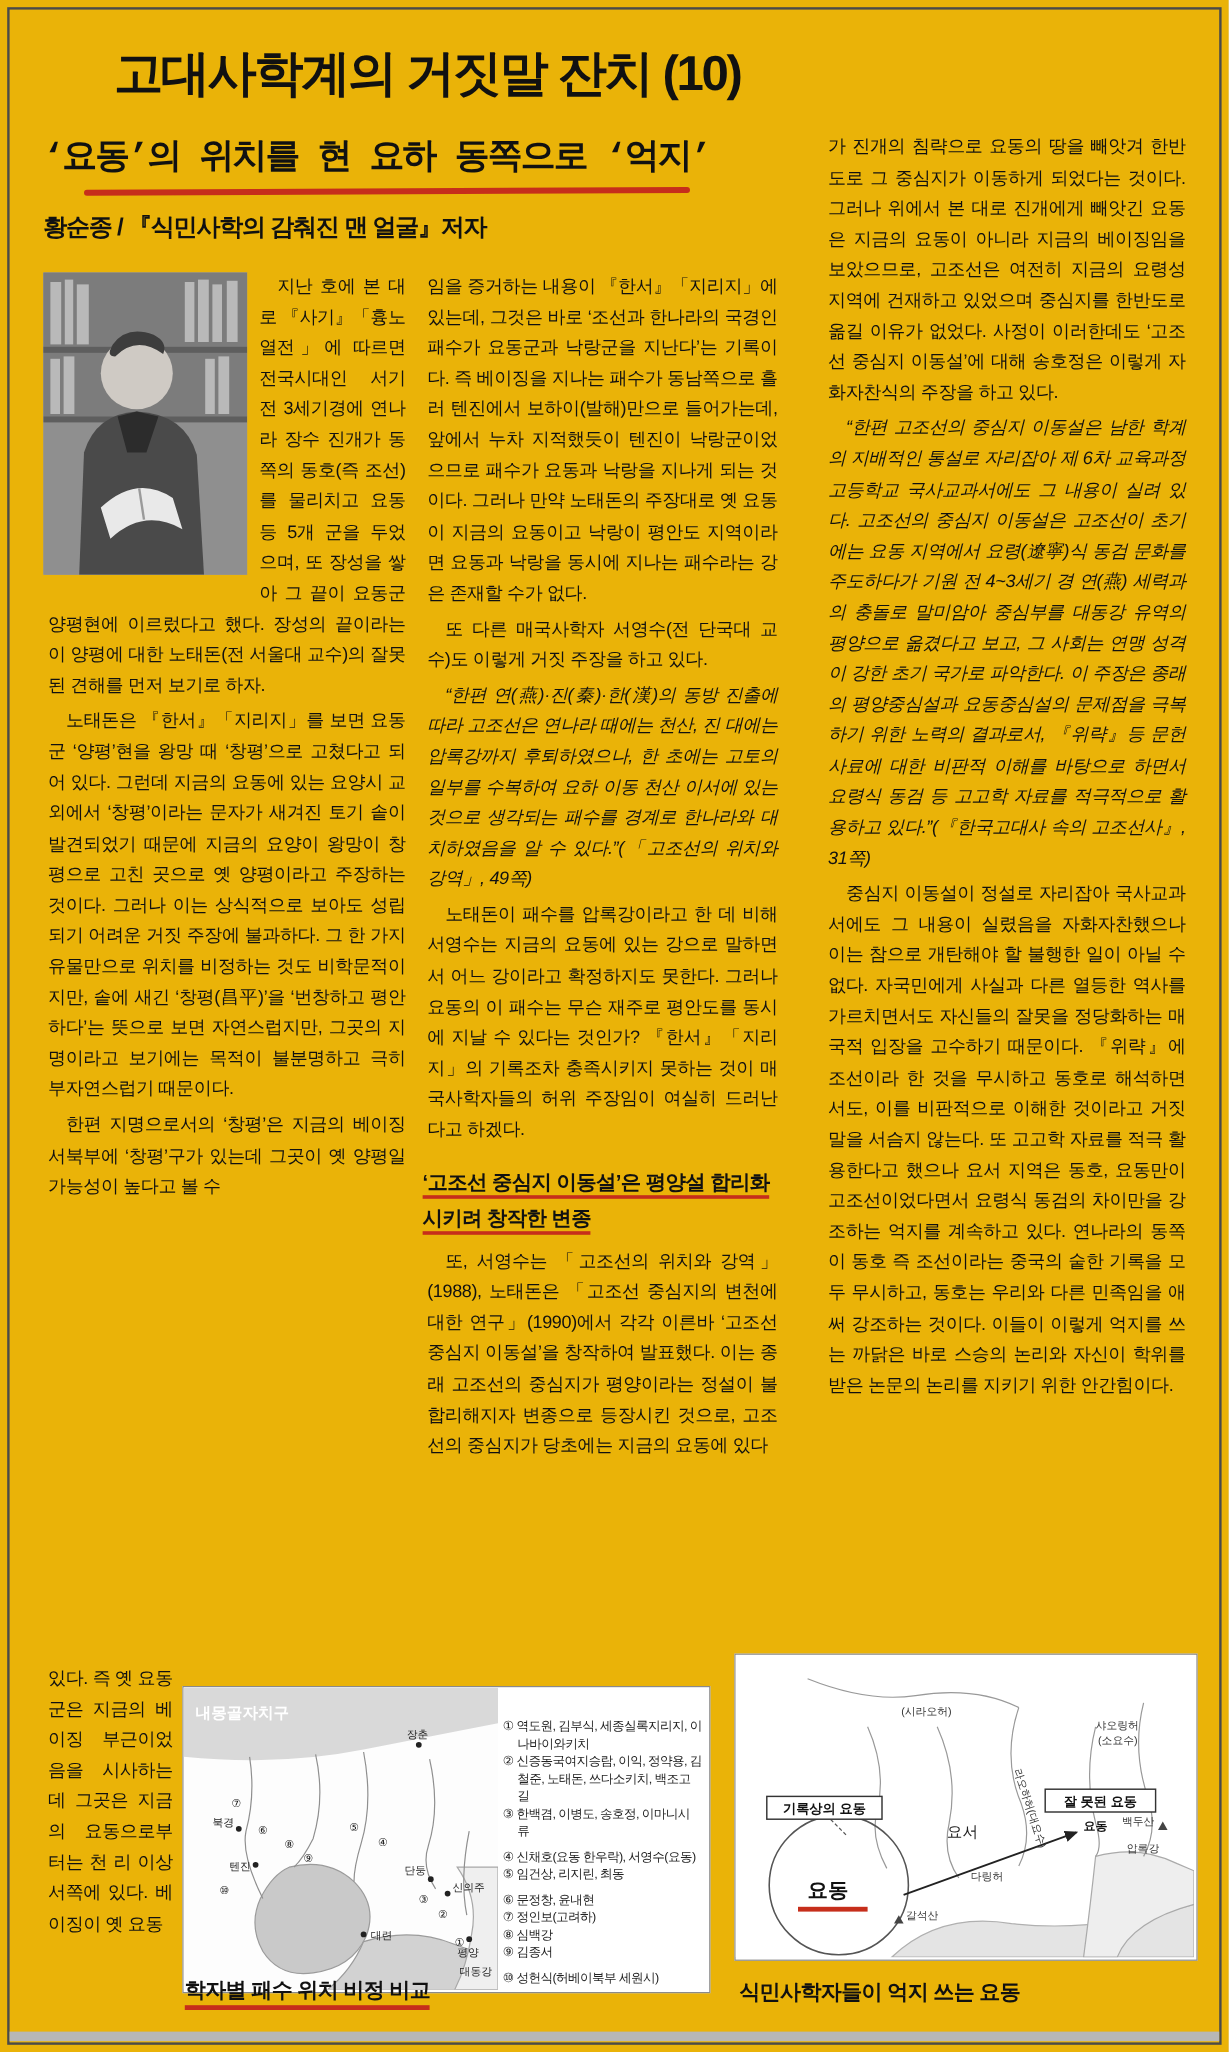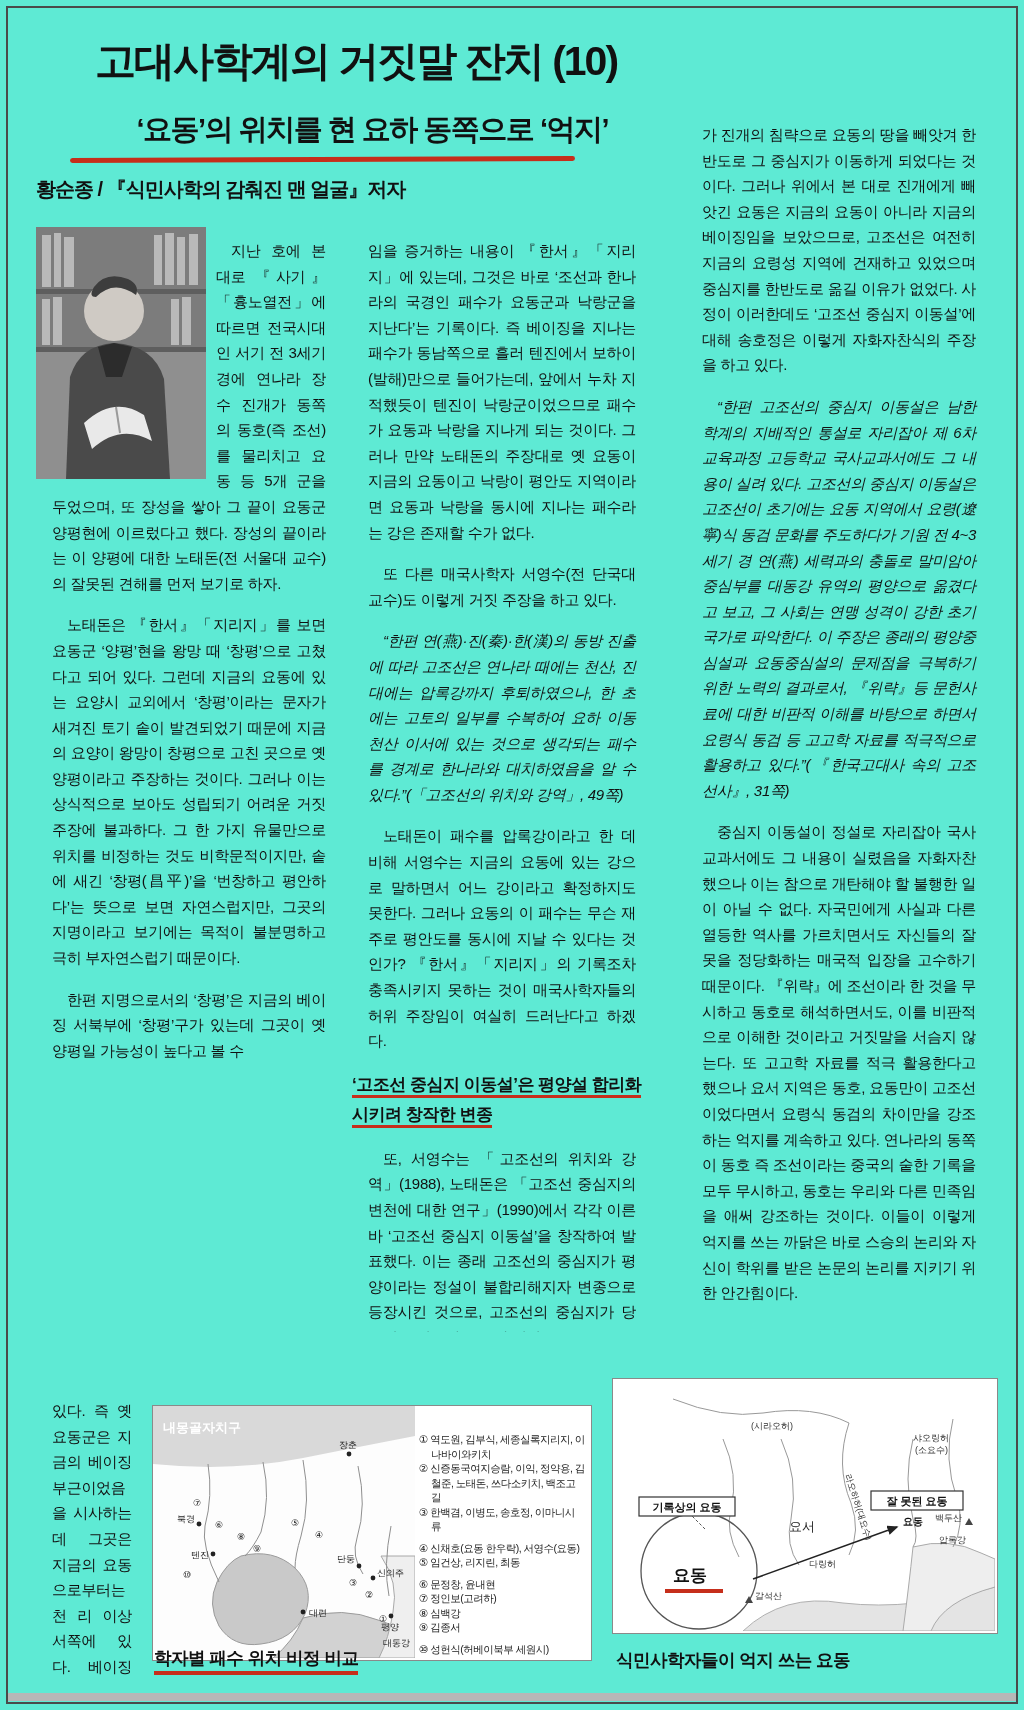--- a/index.html
+++ b/index.html
@@ -1,32 +1,32 @@
 <!DOCTYPE html>
 <html lang="ko"><head>
 <meta charset="utf-8">
 <style>
   html,body{margin:0;padding:0;background:#e8e8e8;}
-  #page{position:relative;width:1024px;height:1710px;background:#5eead4;margin:0 auto;
+  #page{position:relative;width:1024px;height:1710px;background:#eab308;margin:0 auto;
         font-family:"Liberation Sans","DejaVu Sans",sans-serif;color:#111;overflow:hidden;}
   .frame{position:absolute;inset:6px;border:2px solid #4a4a4a;pointer-events:none;}
   .bottom-strip{position:absolute;left:8px;right:8px;bottom:9px;height:8px;background:#b7b7b7;}
 
   .title{position:absolute;left:36px;top:34px;width:640px;text-align:center;
          font-size:41px;font-weight:700;letter-spacing:-2px;}
-  .subtitle{position:absolute;left:36px;top:110px;width:572px;text-align:right;
-            font-size:29px;font-weight:700;letter-spacing:-1.5px;}
+  .subtitle{position:absolute;left:36px;top:110px;width:572px;text-align:left;
+            font-size:29px;font-weight:700;letter-spacing:-1.5px;font-family:Liberation Mono, monospace;}
   .subtitle-underline{position:absolute;left:70px;top:157px;width:505px;height:5px;
             background:#c62e1b;border-radius:3px;transform:rotate(-0.25deg);}
   .byline{position:absolute;left:36px;top:176px;width:572px;
           font-size:20px;font-weight:700;letter-spacing:-1px;}
 
   .col{position:absolute;font-size:15px;line-height:25.6px;text-align:justify;
        letter-spacing:-0.3px;overflow:hidden;}
-  .col p{margin:16px;text-indent:15px;}
+  .col p{margin:4px;text-indent:15px;}
   .col p.noindent{text-indent:0;}
   .col p.quote{font-style:italic;}
   .sec-heading{margin:16px 0 8px 0;font-size:17px;font-weight:700;line-height:30px;
        letter-spacing:-0.5px;text-align:left;}
   .redline{border-bottom:3px solid #c62e1b;padding-bottom:1px;}
 
   #col1a{left:36px;top:222px;width:306px;height:1152px;}
   #col1b{left:36px;top:1382px;width:112px;height:300px;}
   #col2 {left:352px;top:222px;width:300px;height:1110px;}
   #col3 {left:686px;top:106px;width:306px;height:1268px;}

